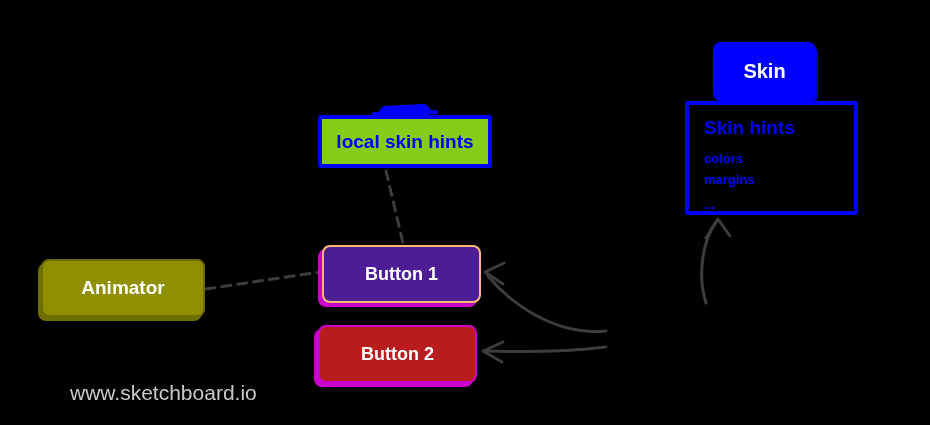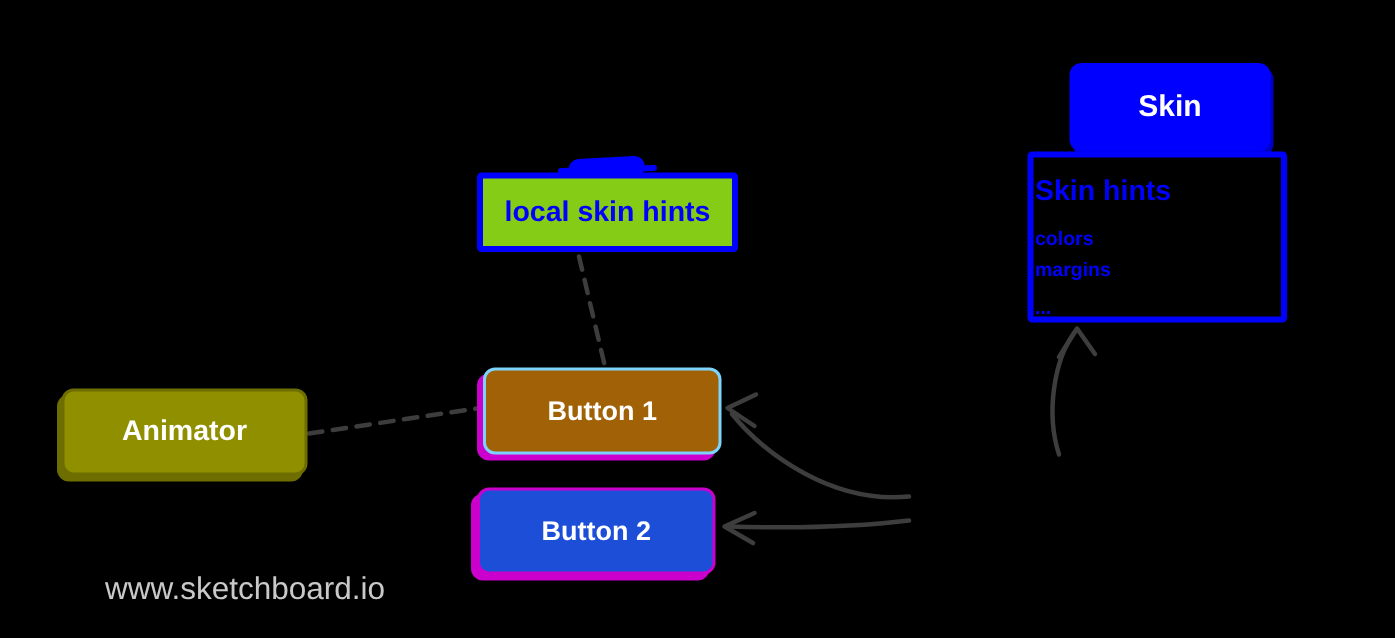--- a/index.html
+++ b/index.html
@@ -5,35 +5,35 @@
   html,body{margin:0;padding:0;background:#000;}
   #canvas{
     position:relative;width:930px;height:425px;background:#000;overflow:hidden;
     font-family:"Liberation Sans",sans-serif;
   }
   .node{
     position:absolute;display:flex;align-items:center;justify-content:center;
     font-weight:bold;color:#fff;border-radius:8px;box-sizing:border-box;
     cursor:pointer;
   }
-  #skin{left:713px;top:42px;width:134px;height:59px;background:#0000ff;font-size:20px;
+  #skin{left:713px;top:42px;width:103px;height:59px;background:#0000ff;font-size:20px;
         box-shadow:2px 3px 0 #0000c4;}
   #skin-hints{left:685px;top:101px;width:173px;height:114px;background:#000;
         border:4px solid #0000ff;border-radius:3px;color:#0000ff;
-        display:block;padding:12px 0 0 1px;}
+        display:block;padding:12px 0 0 15px;}
   #skin-hints .panel-title{font-size:19px;font-weight:bold;margin:0 0 9px 0;}
   #skin-hints .panel-item{font-size:13px;font-weight:bold;line-height:21px;}
   #skin-hints .panel-ellipsis{font-size:13px;font-weight:bold;margin-top:7px;}
   #local-skin-hints{left:318px;top:115px;width:174px;height:53px;background:#84cc16;
         border:4px solid #0000ff;border-radius:3px;color:#0000ff;font-size:19px;}
   #animator{left:41px;top:259px;width:164px;height:58px;background:#8f8f00;font-size:19px;
         border:2px solid #6e6e00;box-shadow:-3px 4px 0 #6e6e00;}
-  #button1{left:322px;top:245px;width:159px;height:58px;background:#a16207;font-size:18px;
-        border:2px solid #7dd3fc;box-shadow:-4px 4px 0 #cc00cc;}
-  #button2{left:318px;top:325px;width:159px;height:58px;background:#1d4ed8;font-size:18px;
+  #button1{left:322px;top:245px;width:159px;height:58px;background:#4c1d95;font-size:18px;
+        border:2px solid #fdba74;box-shadow:-4px 4px 0 #cc00cc;}
+  #button2{left:318px;top:325px;width:159px;height:58px;background:#b91c1c;font-size:18px;
         border:2px solid #cc00cc;box-shadow:-4px 4px 0 #cc00cc;}
   #button-skinlet{left:606px;top:304px;width:202px;height:57px;background:#009a00;font-size:19px;
         border:2px solid #007500;box-shadow:2px 4px 0 #007500;}
   #watermark{
     position:absolute;left:24px;top:381px;font-size:21px;color:#c9c9c9;font-weight:normal;margin-left:46px;
   }
   #edges{position:absolute;left:0;top:0;width:930px;height:425px;}
   #edges path{stroke:#3d3d3d;stroke-width:3;fill:none;stroke-linecap:round;stroke-linejoin:round;}
   #edges path.dashed{stroke-dasharray:9 7;}
   .blue-fill{fill:#0000ff;stroke:none;}

